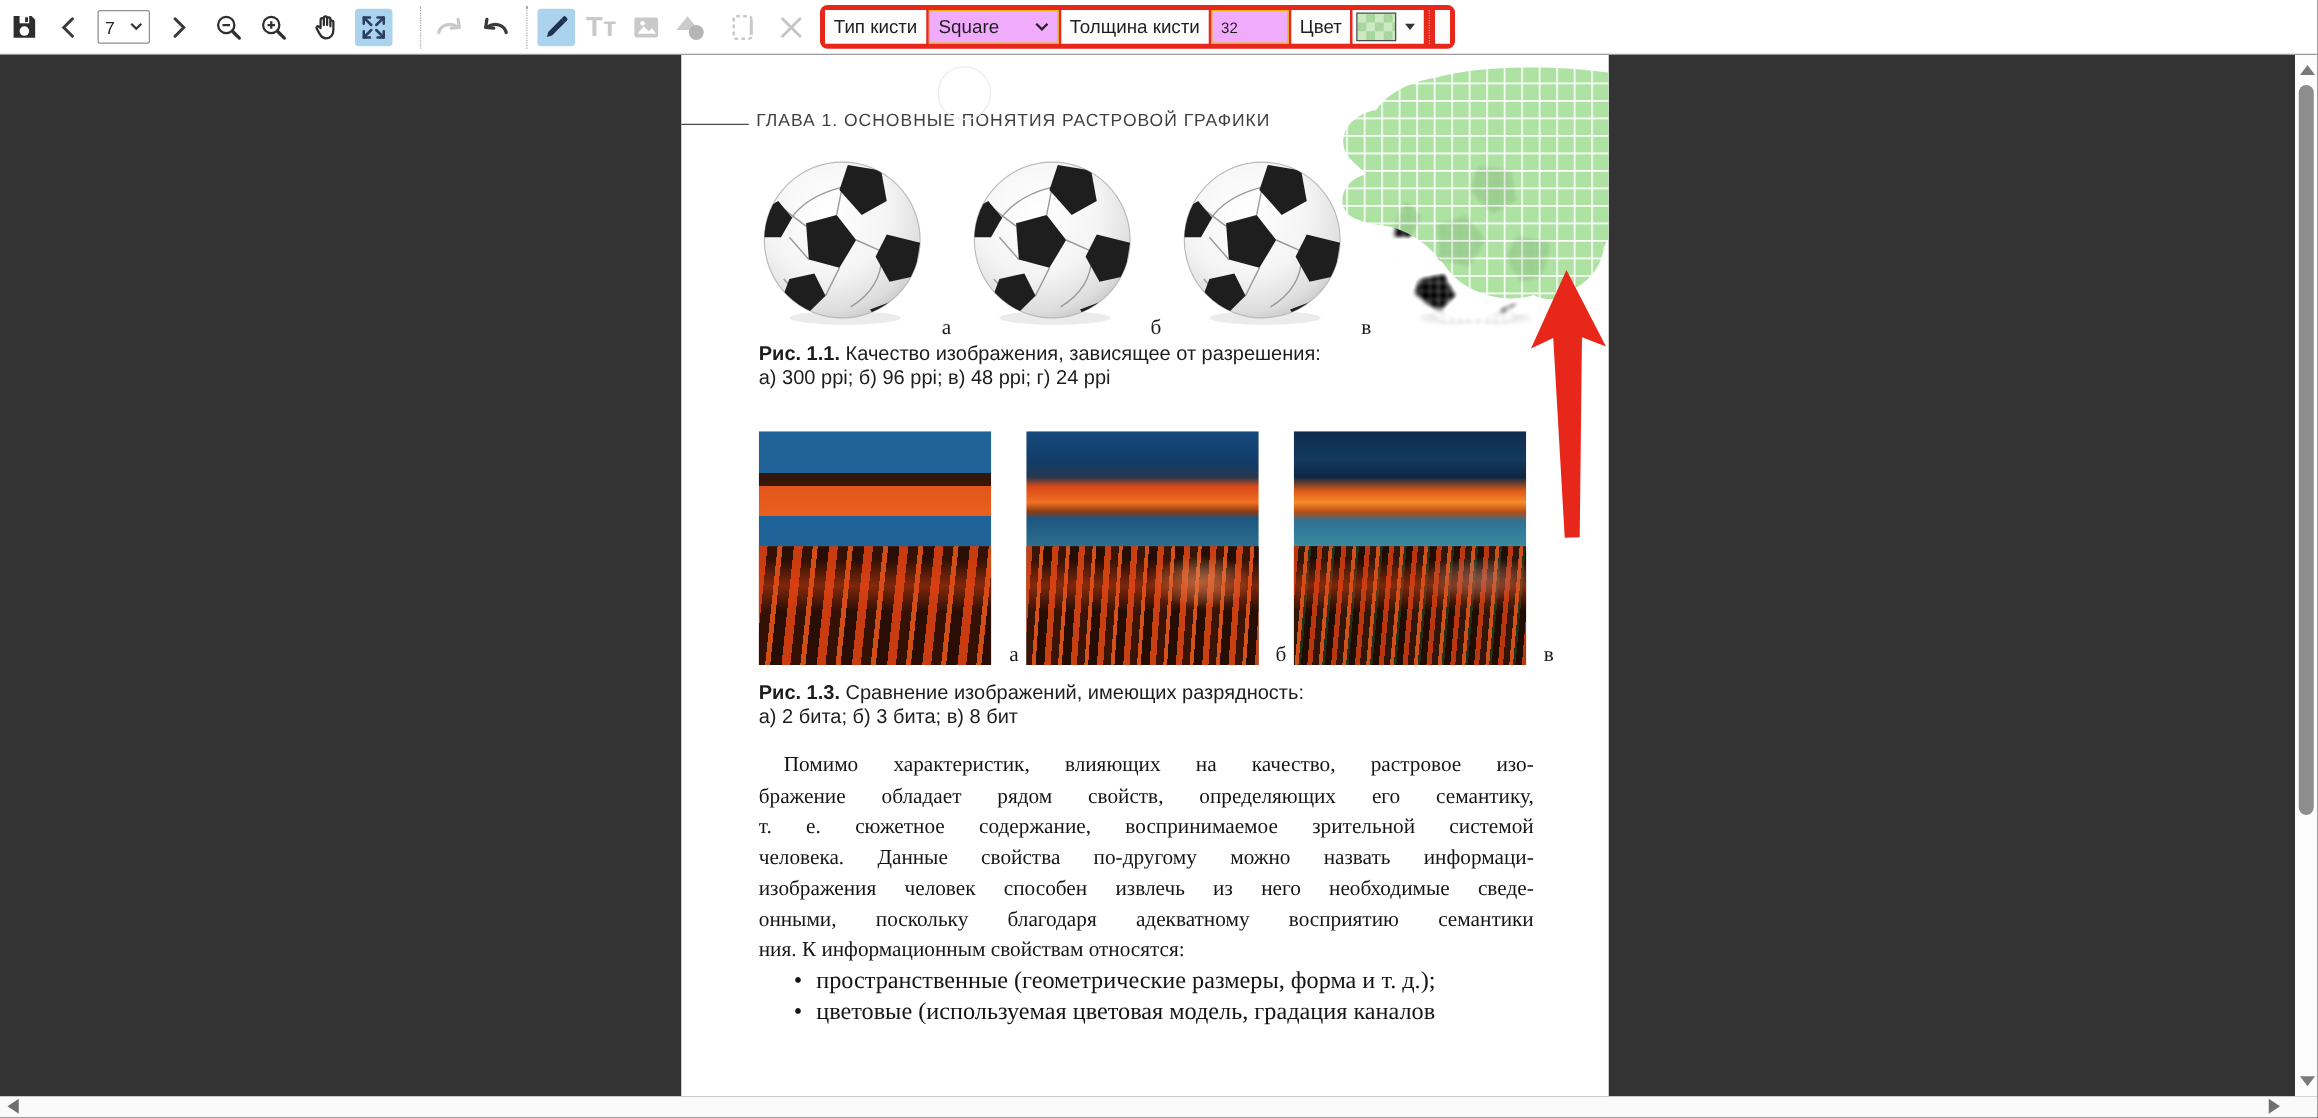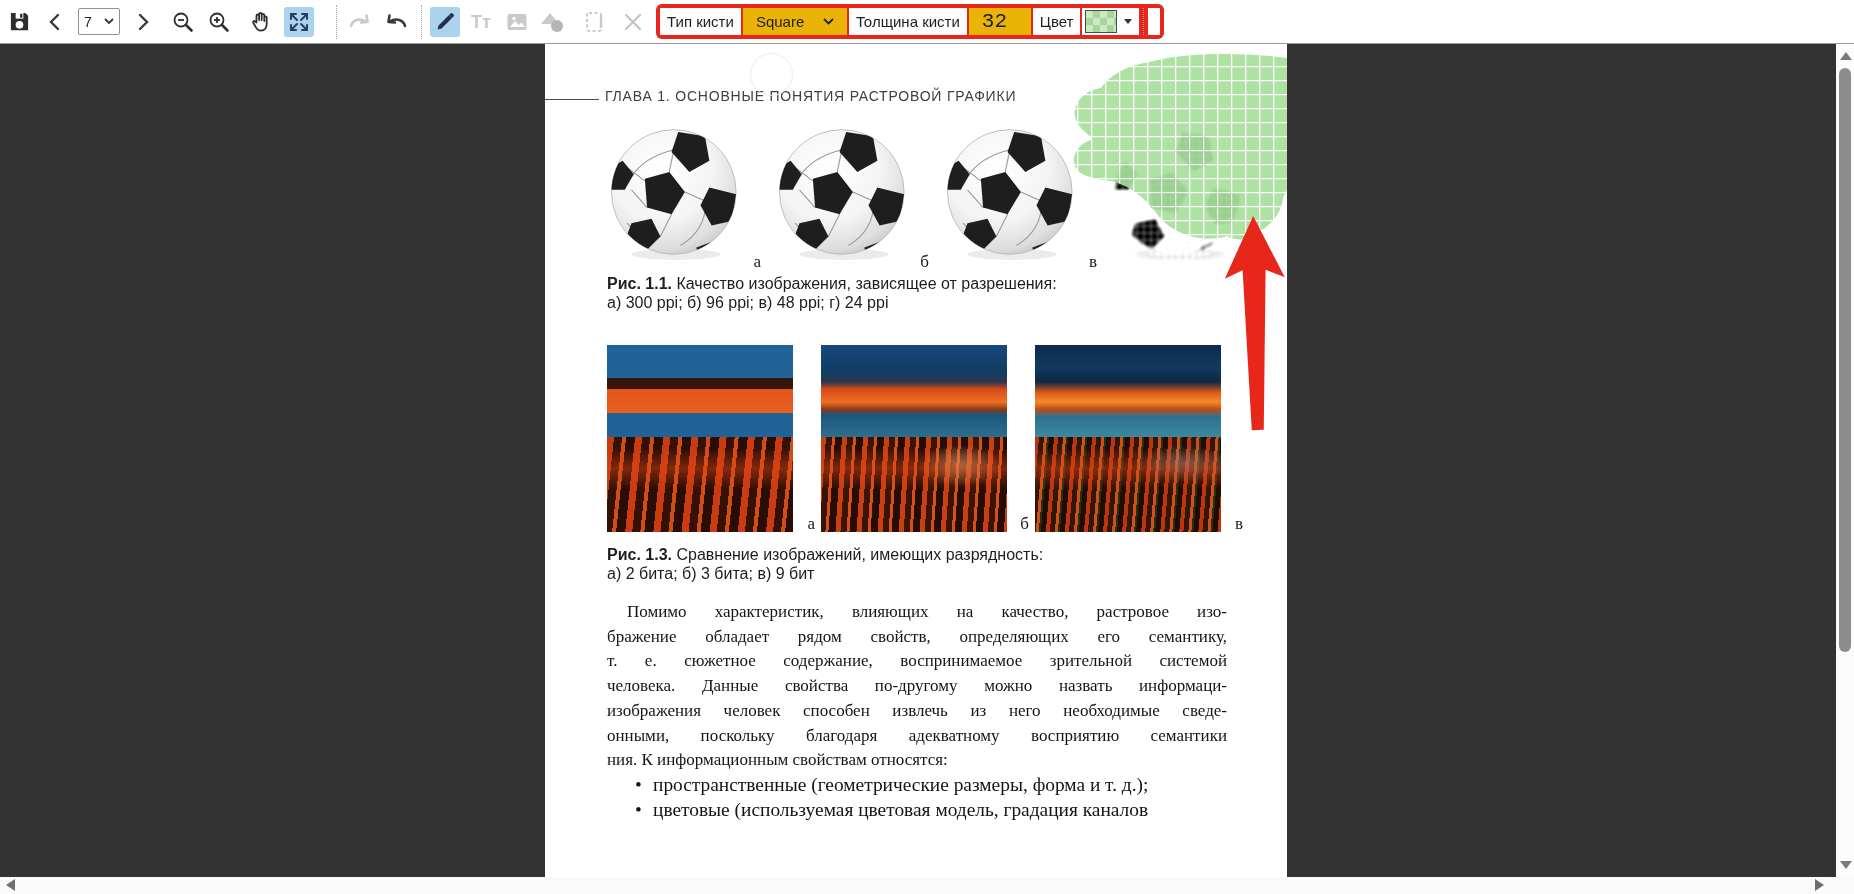--- a/index.html
+++ b/index.html
@@ -24,23 +24,23 @@
   .tbtn svg{display:block;}
   .sep{width:1px;height:34px;border-left:1px dotted #ababab;margin:0 4px;flex:0 0 auto;}
   .pagebox{width:42px;height:27px;border:1px solid #8f8f8f;background:#fff;border-radius:2px;
     display:flex;align-items:center;justify-content:space-between;padding:0 5px;font-size:14px;color:#222;cursor:pointer;flex:0 0 auto;}
   .caret-down{width:0;height:0;border-left:4px solid transparent;border-right:4px solid transparent;border-top:5px solid #333;}
 
   
   .red-group{display:flex;align-items:stretch;gap:2px;background:var(--accent-red);
     border-radius:6px;padding:4px;height:35px;margin-left:8px;flex:0 0 auto;}
   .chip{background:#fdfdfd;display:flex;align-items:center;font-size:15px;color:#1e1e1e;padding:0 7px;white-space:nowrap;}
-  .chip.field{border:6px solid #eab308;background:#eab308;}
+  .chip.field{border:1px solid #eab308;background:#f0abfc;}
   .chip.select{justify-content:space-between;width:104px;cursor:pointer;}
-  .chip input{border:none;outline:none;width:52px;font-size:21px;font-family:Liberation Mono, monospace;color:#1e1e1e;background:transparent;}
+  .chip input{border:none;outline:none;width:52px;font-size:12px;font-family:Liberation Sans, sans-serif;color:#1e1e1e;background:transparent;}
   .swatch-chip{background:#fdfdfd;display:flex;align-items:center;padding:0 3px;gap:2px;}
   .swatch{width:32px;height:23px;border:1px solid #4a4a4a;
     background-image:
       linear-gradient(45deg,#a6d69b 25%,transparent 25%,transparent 75%,#a6d69b 75%),
       linear-gradient(45deg,#a6d69b 25%,#cde9c4 25%,#cde9c4 75%,#a6d69b 75%);
     background-size:14px 14px;background-position:0 0,7px 7px;cursor:pointer;}
   .swatch-caret{width:17px;height:23px;background:#fdfdfd;display:flex;align-items:center;justify-content:center;cursor:pointer;}
   .red-group .sep{height:27px;align-self:center;margin:0 2px;}
   .chip.blank{width:12px;padding:0;}
 
@@ -224,21 +224,21 @@
 
     <div class="sep" style="margin-left:10px"></div>
 
     <button class="tbtn hl" style="margin-left:4px">
       <svg width="24" height="24" viewBox="0 0 24 24">
         <path d="M4.5 19.5l1.1-4L16 5l3 3L8.6 18.4z" fill="#22314f"></path>
         <path d="M16 5l3 3 1.6-1.6a1.4 1.4 0 0 0 0-2l-1-1a1.4 1.4 0 0 0-2 0z" fill="#22314f"></path>
       </svg>
     </button>
     <button class="tbtn" style="margin-left:6px">
-      <span style="color:#c9c9c9;font-weight:bold;font-size:18px;line-height:1;">Tт</span>
+      <span style="color:#c9c9c9;font-weight:bold;font-size:22px;line-height:1;">Tт</span>
     </button>
     <button class="tbtn" style="margin-left:6px">
       <svg width="24" height="24" viewBox="0 0 24 24">
         <rect x="2.5" y="4" width="19" height="16" rx="2" fill="#c9c9c9"></rect>
         <path d="M5 17l5-6 4 4 2.5-2.5L20 17z" fill="#fff"></path>
         <circle cx="9" cy="8.5" r="1.8" fill="#fff"></circle>
       </svg>
     </button>
     <button class="tbtn" style="margin-left:6px">
       <svg width="26" height="24" viewBox="0 0 26 24">
@@ -345,21 +345,21 @@
               <div class="sky"></div>
               <div class="ground"></div>
             </div>
           <span class="flabel">в</span>
         </div>
       </div>
 
       <div class="caption" id="cap13">
         <div><b>Рис. 1.3.</b>
           <span>Сравнение изображений, имеющих разрядность:</span></div>
-        <div>а) 2 бита; б) 3 бита; в) 9 бит</div>
+        <div>а) 2 бита; б) 3 бита; в) 8 бит</div>
       </div>
 
       <div class="body-par">
           <div class="tline just">Помимо характеристик, влияющих на качество, растровое изо-</div>
           <div class="tline just">бражение обладает рядом свойств, определяющих его семантику,</div>
           <div class="tline just">т. е. сюжетное содержание, воспринимаемое зрительной системой</div>
           <div class="tline just">человека. Данные свойства по-другому можно назвать информаци-</div>
           <div class="tline just">изображения человек способен извлечь из него необходимые сведе-</div>
           <div class="tline just">онными, поскольку благодаря адекватному восприятию семантики</div>
           <div class="tline">ния. К информационным свойствам относятся:</div>

